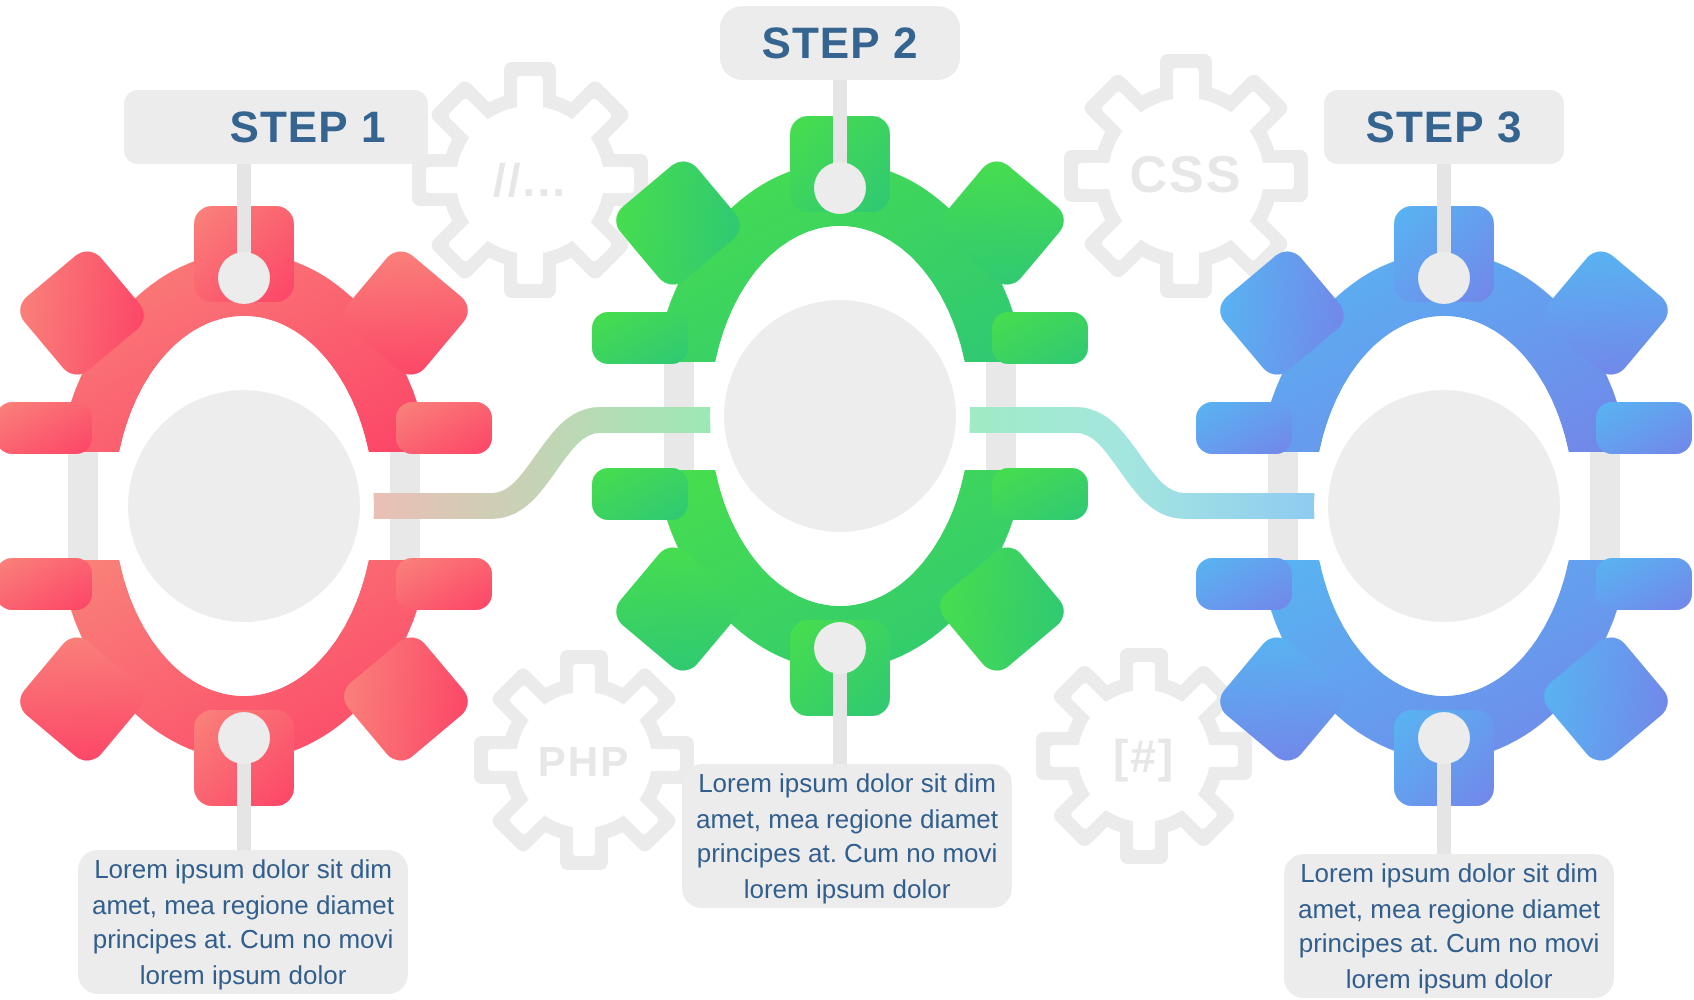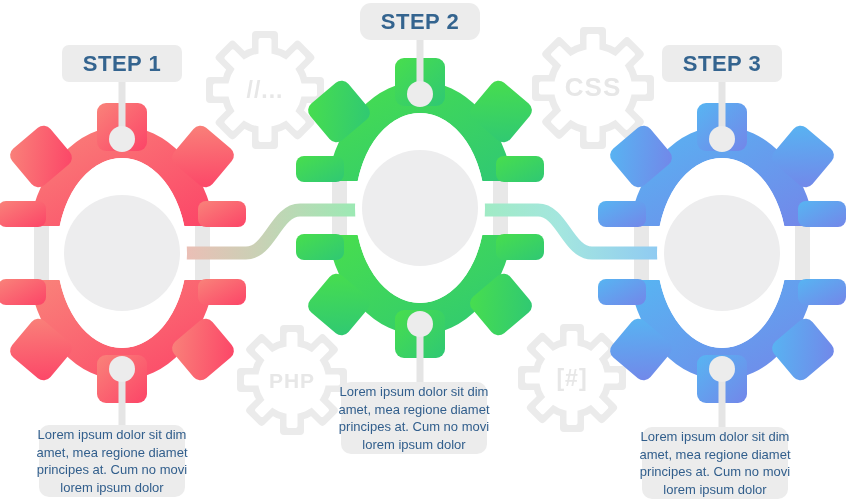--- a/index.html
+++ b/index.html
@@ -8,21 +8,21 @@
     background:#ffffff; font-family:"Liberation Sans", sans-serif;
   }
   .canvas > svg { position:absolute; left:0; top:0; }
   .step-label {
     position:absolute; width:120px; height:37px;
     background:#ECECEC; border-radius:7px;
     display:flex; align-items:center; justify-content:center;
     font-size:22px; font-weight:600; letter-spacing:0.5px; color:#34648F;
   }
   .card {
-    position:absolute; width:146px; height:72px;
+    position:absolute; width:165px; height:72px;
     background:#ECECEC; border-radius:10px;
     display:flex; flex-direction:column; align-items:center; justify-content:center;
   }
   .card .line {
     white-space:nowrap; font-size:13px; line-height:17.5px; color:#315E8C;
   }
   .bg-gear-text {
     font-family:"Liberation Sans", sans-serif; font-weight:700;
     fill:#E7E7E7; letter-spacing:1px;
   }
@@ -193,21 +193,21 @@
     <g fill="#ECECEC">
       <circle cx="122" cy="139" r="13"></circle>
       <circle cx="122" cy="369" r="13"></circle>
       <circle cx="420" cy="94" r="13"></circle>
       <circle cx="420" cy="324" r="13"></circle>
       <circle cx="722" cy="139" r="13"></circle>
       <circle cx="722" cy="369" r="13"></circle>
     </g>
   </svg>
 
-  <div class="step-label" style="left:62px; top:45px;">STEP 1</div>
+  <div class="step-label" style="left:62px; top:45px;padding-left:32px;">STEP 1</div>
   <div class="step-label" style="left:360px; top:3px;border-radius:11px;">STEP 2</div>
   <div class="step-label" style="left:662px; top:45px;">STEP 3</div>
 
   <div class="card" style="left:39px; top:425px;">
     <div class="line">Lorem ipsum dolor sit dim</div>
     <div class="line">amet, mea regione diamet</div>
     <div class="line">principes at. Cum no movi</div>
     <div class="line">lorem ipsum dolor</div>
   </div>
   <div class="card" style="left:341px; top:382px;">

